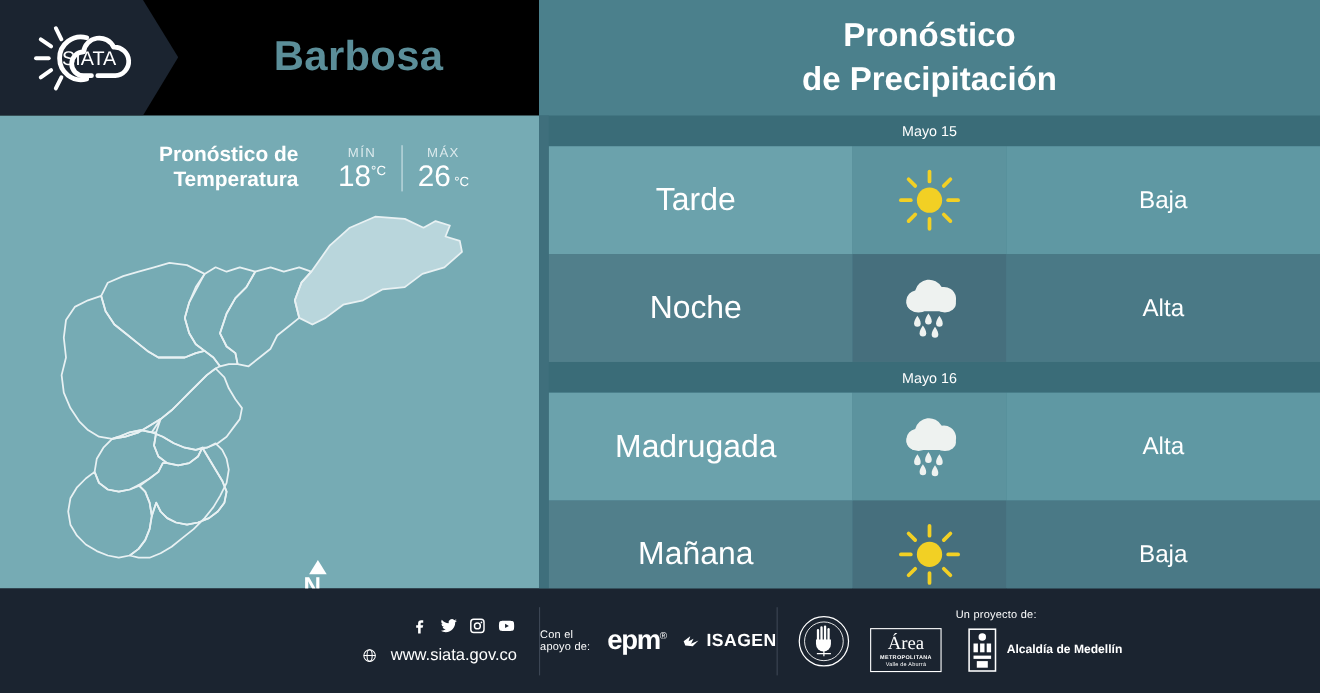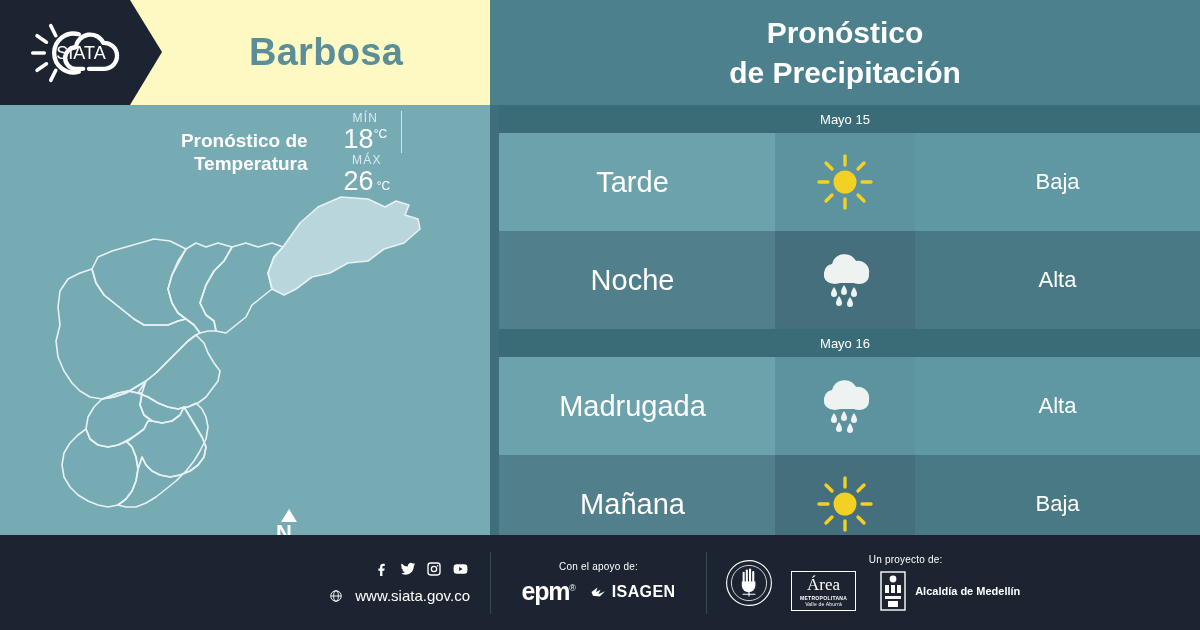--- a/index.html
+++ b/index.html
@@ -11,21 +11,21 @@
   }
   #stage { position:relative; width:1200px; height:630px; }
 
   
   .left-panel {
     position:absolute; left:0; top:0; width:490px; height:535px;
     background:#76abb4;
   }
   .left-header {
     position:absolute; left:0; top:0; width:490px; height:105px;
-    background:#fef9c3;
+    background:#000000;
   }
   .logo-wedge {
     position:absolute; left:0; top:0; width:162px; height:105px;
     background:#1b2430;
     clip-path:polygon(0 0, 130px 0, 162px 52px, 130px 105px, 0 105px);
     display:flex; align-items:center; justify-content:center;
   }
   .siata-logo { width:108px; height:72px; }
   .city-title {
     position:absolute; left:162px; top:0; width:328px; height:105px;
@@ -33,21 +33,21 @@
     color:#5b8e99; font-size:38px; font-weight:bold; letter-spacing:.3px;
   }
   .temp-block {
     position:absolute; left:0; top:118px; width:585px; height:70px;
     display:flex; align-items:center; justify-content:center; gap:22px;
   }
   .temp-label {
     color:#ffffff; font-size:19px; font-weight:bold; line-height:1.2;
     text-align:right;
   }
-  .temp-values { display:flex; align-items:flex-start; gap:0;flex-direction:column; }
+  .temp-values { display:flex; align-items:flex-start; gap:0; }
   .temp-col { text-align:center; padding:0 14px; }
   .temp-col.mid { border-right:1px solid #cfe3e8; }
   .temp-cap {
     color:#dceaed; font-size:12px; letter-spacing:1.3px; margin-bottom:1px;
   }
   .temp-num { color:#ffffff; font-size:27px; line-height:1; }
   .temp-num sup { font-size:12px; vertical-align:super; }
   .temp-num .sep { font-size:12px; margin-left:3px; }
 
   .map-wrap { position:absolute; left:0; top:185px; width:490px; height:350px; }
@@ -109,21 +109,21 @@
     width:490px; height:95px; display:flex; flex-direction:column;
     align-items:flex-end; justify-content:center; padding-right:20px;
     color:#ffffff;
   }
   .soc-icons { display:flex; gap:9px; margin-bottom:2px; align-items:center; }
   .soc-icons svg { fill:#ffffff; }
   .handle { font-size:21px; font-weight:bold; line-height:1.15; }
   .site { font-size:15px; display:flex; align-items:center; gap:12px; line-height:1.15;margin-top:8px; }
   .vline { width:1px; height:62px; background:#3c4654; }
   .f-sponsors {
-    width:215px; height:95px; display:flex; flex-direction:column;
+    width:215px; height:95px; display:flex; flex-direction:row;
     align-items:center; justify-content:center; gap:7px; color:#ffffff;
   }
   .f-cap { font-size:10px; letter-spacing:.2px; }
   .spon-row { display:flex; align-items:center; gap:14px; }
   .epm-mark { font-size:25px; font-weight:bold; letter-spacing:-1.2px; line-height:1; }
   .epm-mark sup { font-size:9px; vertical-align:super; font-weight:normal; }
   .isagen { display:flex; align-items:center; gap:3px; }
   .isagen-txt { font-size:16px; font-weight:bold; letter-spacing:.4px;text-align:center; }
   .f-project {
     flex:1; height:80px; display:flex; align-items:center;

